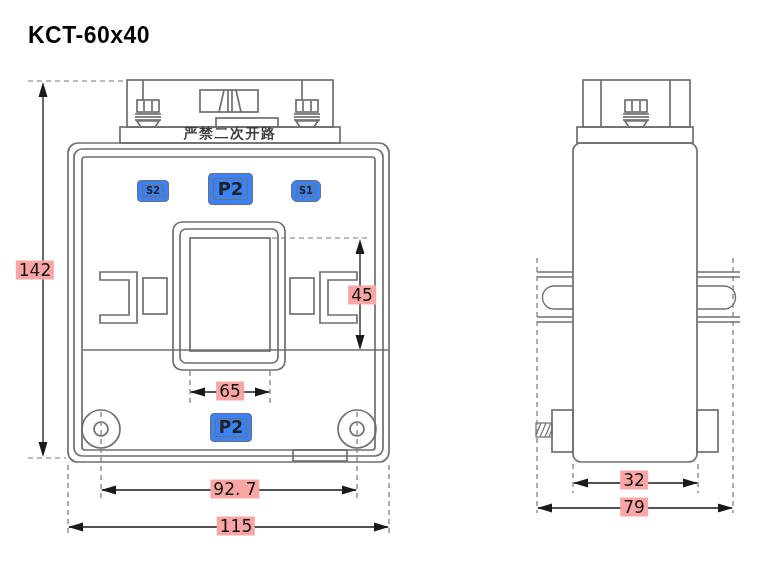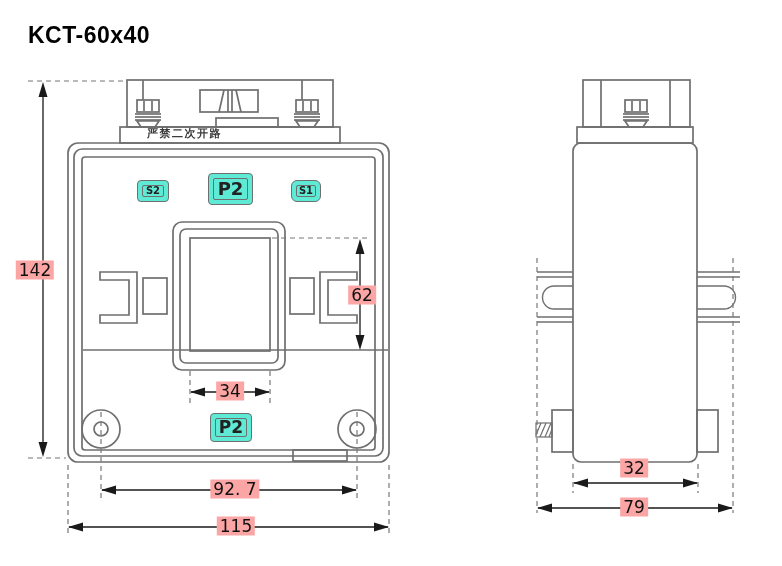--- a/index.html
+++ b/index.html
@@ -7,25 +7,25 @@
     position:relative;width:782px;height:566px;background:#fff;overflow:hidden;
     font-family:"DejaVu Sans","Liberation Sans",sans-serif;
   }
   #drawing{position:absolute;left:0;top:0;}
   .abs{position:absolute;}
   #title{
     left:28px;top:22px;font-size:23px;font-weight:700;color:#000;
     letter-spacing:.5px;font-family:"Liberation Sans",sans-serif;
   }
   #warning{
-    left:147px;top:127px;width:134px;font-size:11px;
+    left:163px;top:127px;width:134px;text-align:center;font-size:14px;
     font-weight:700;color:#3a3a3a;letter-spacing:1.5px;line-height:13px;
   }
   .term-label{
-    position:absolute;border:1.5px solid #6f6f6f;border-radius:4px;background:#5eead4;
+    position:absolute;border:1.5px solid #6f6f6f;border-radius:4px;background:#3b82f6;
     box-sizing:border-box;display:flex;align-items:center;justify-content:center;padding:4px;
   }
   .term-label .inner{
     border:1.2px solid #6f6f6f;border-radius:2px;width:100%;height:100%;
     box-sizing:border-box;display:flex;align-items:center;justify-content:center;
     font-weight:700;color:#222;line-height:1;
   }
   .fs10{font-size:10px;}
   .fs17{font-size:17px;}
   .fs18{font-size:18px;}
@@ -228,25 +228,25 @@
   <div class="term-label" style="left:291px;top:180px;width:30px;height:22px;border-radius:6px;">
     <span class="inner fs10">S1</span>
   </div>
 
   <div class="term-label" style="left:210px;top:413px;width:42px;height:29px;">
     <span class="inner fs17">P2</span>
   </div>
 
   <div class="dim" style="left:35px;top:270px;">142</div>
 
-  <div class="dim" style="left:362px;top:295px;">62</div>
-
-  <div class="dim" style="left:230px;top:391px;">34</div>
+  <div class="dim" style="left:362px;top:295px;">45</div>
+
+  <div class="dim" style="left:230px;top:391px;">65</div>
 
   <div class="dim" style="left:235px;top:489px;">92. 7</div>
 
   <div class="dim" style="left:236px;top:526px;text-align:right;">115</div>
 
-  <div class="dim" style="left:634px;top:468px;">32</div>
+  <div class="dim" style="left:634px;top:480px;">32</div>
 
   <div class="dim" style="left:634px;top:507px;">79</div>
 
 </div>
 
 </body></html>

